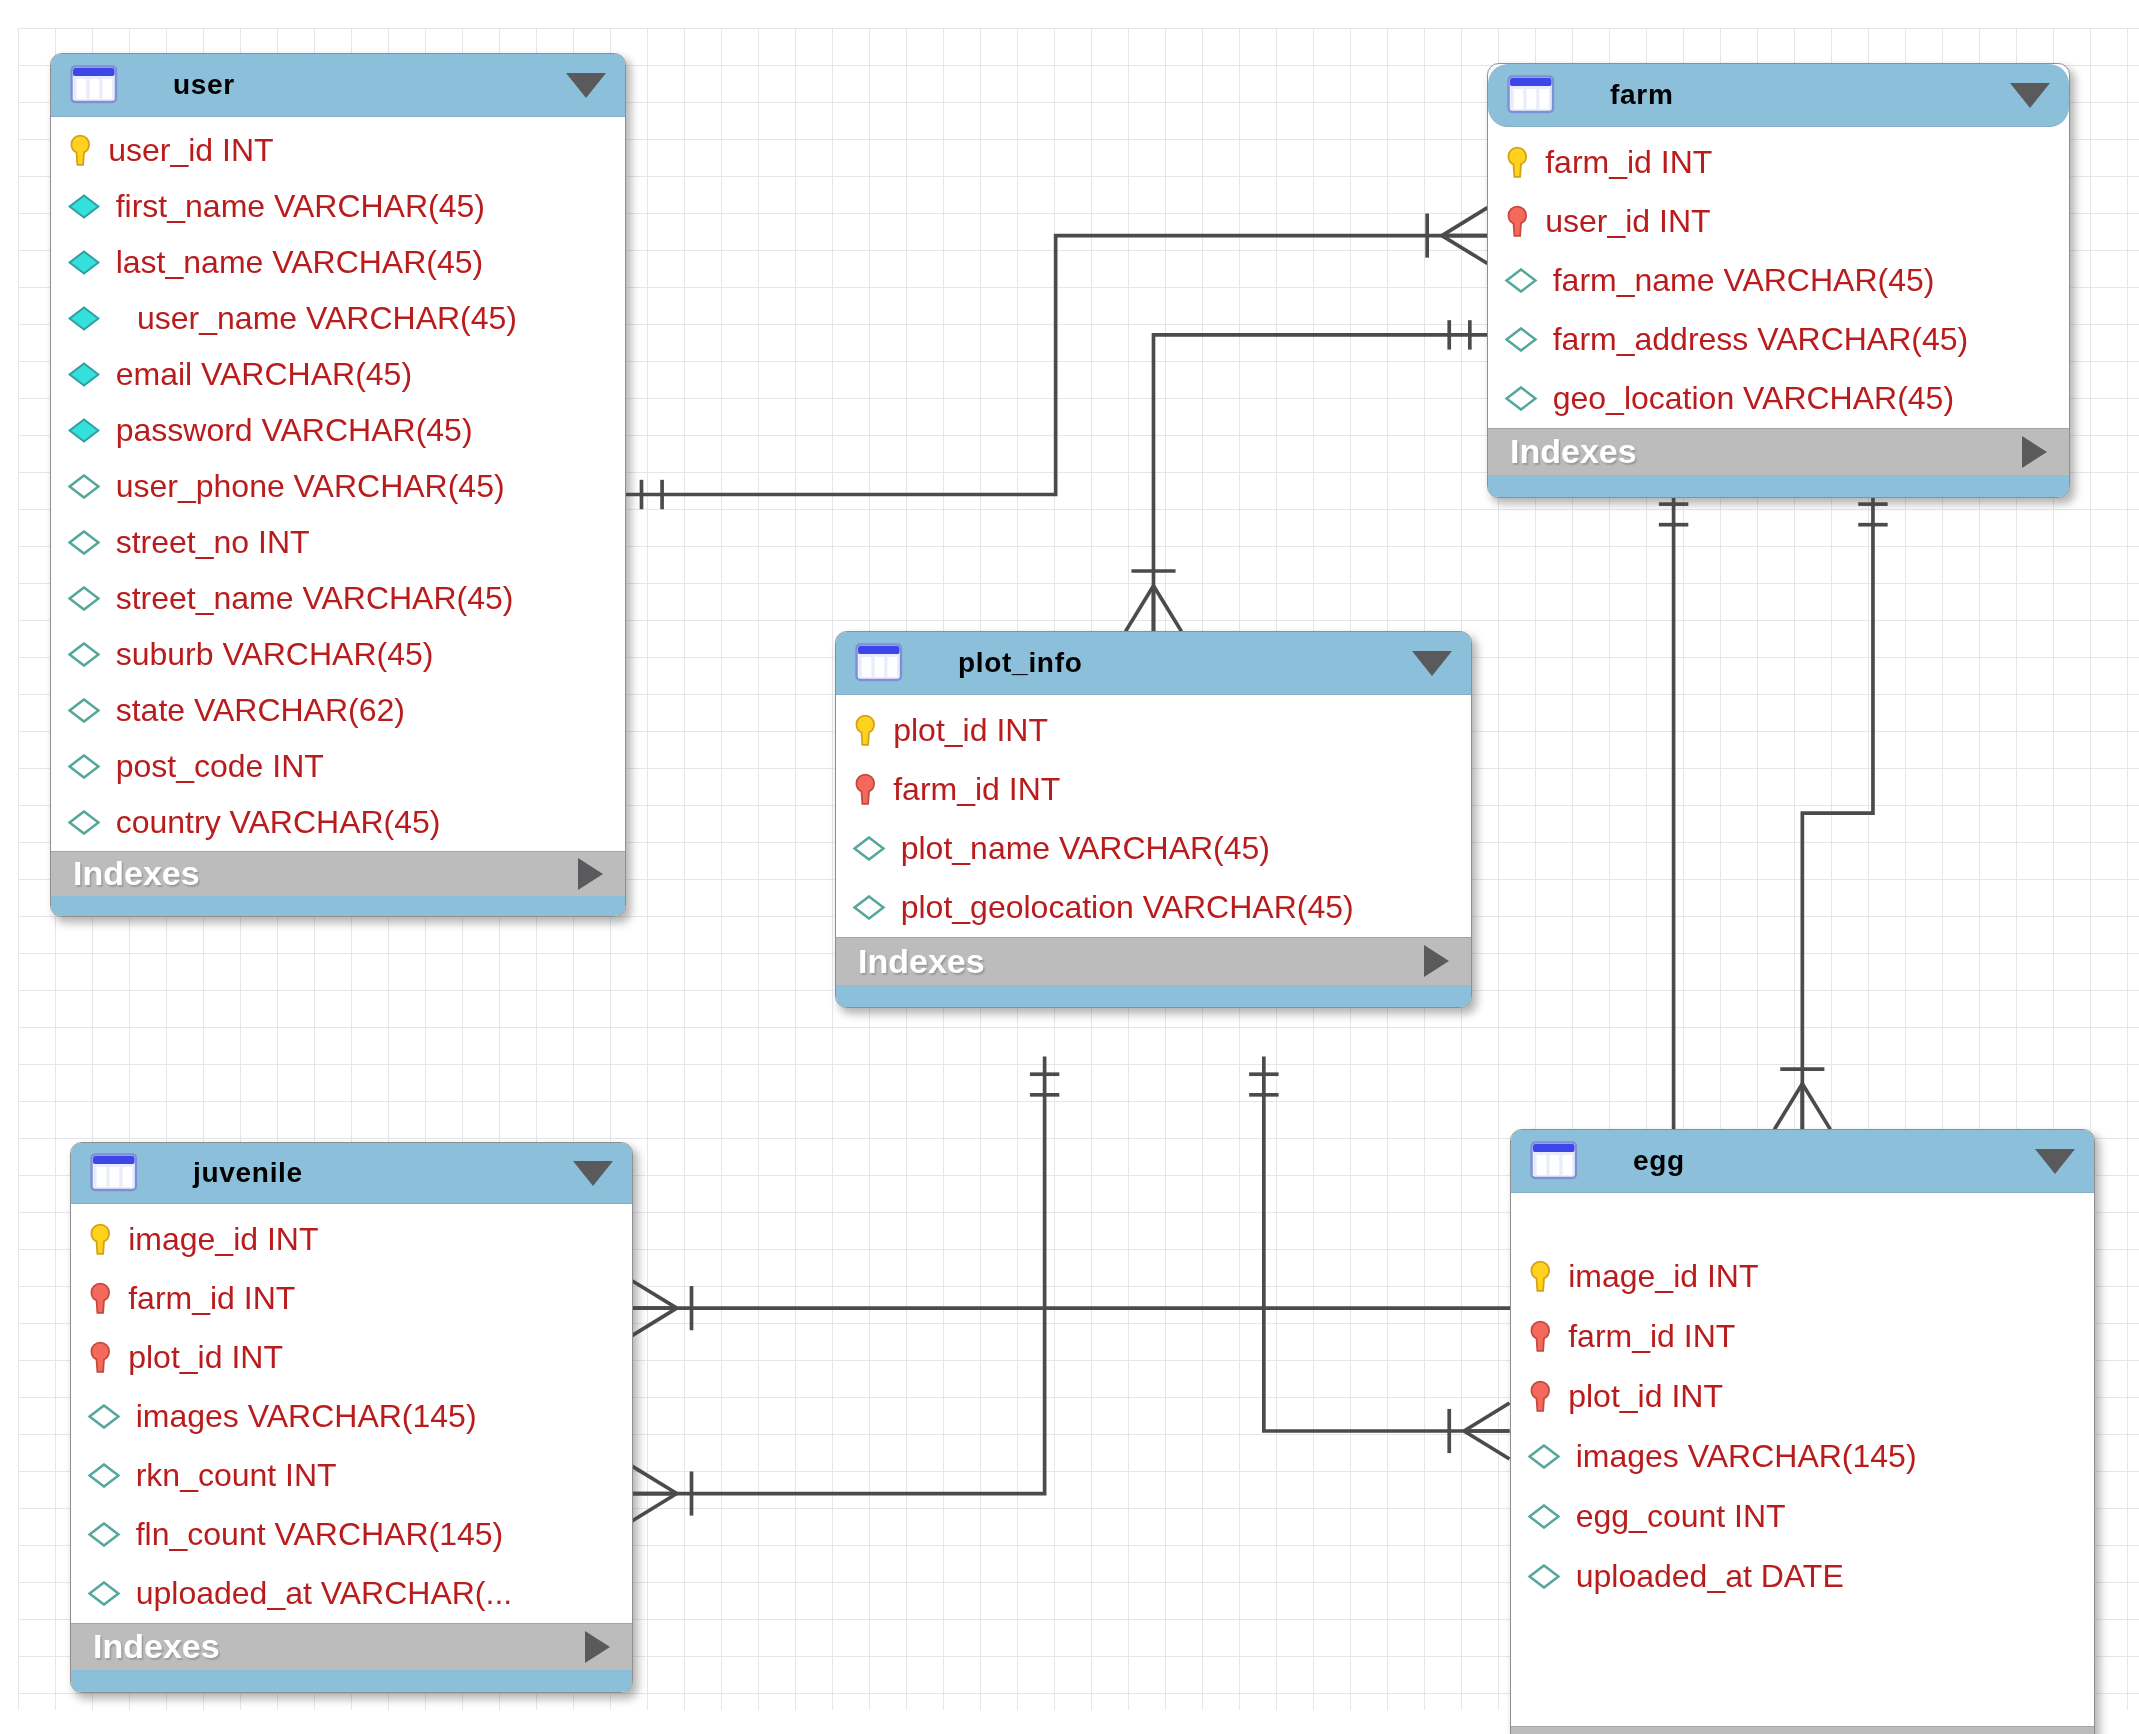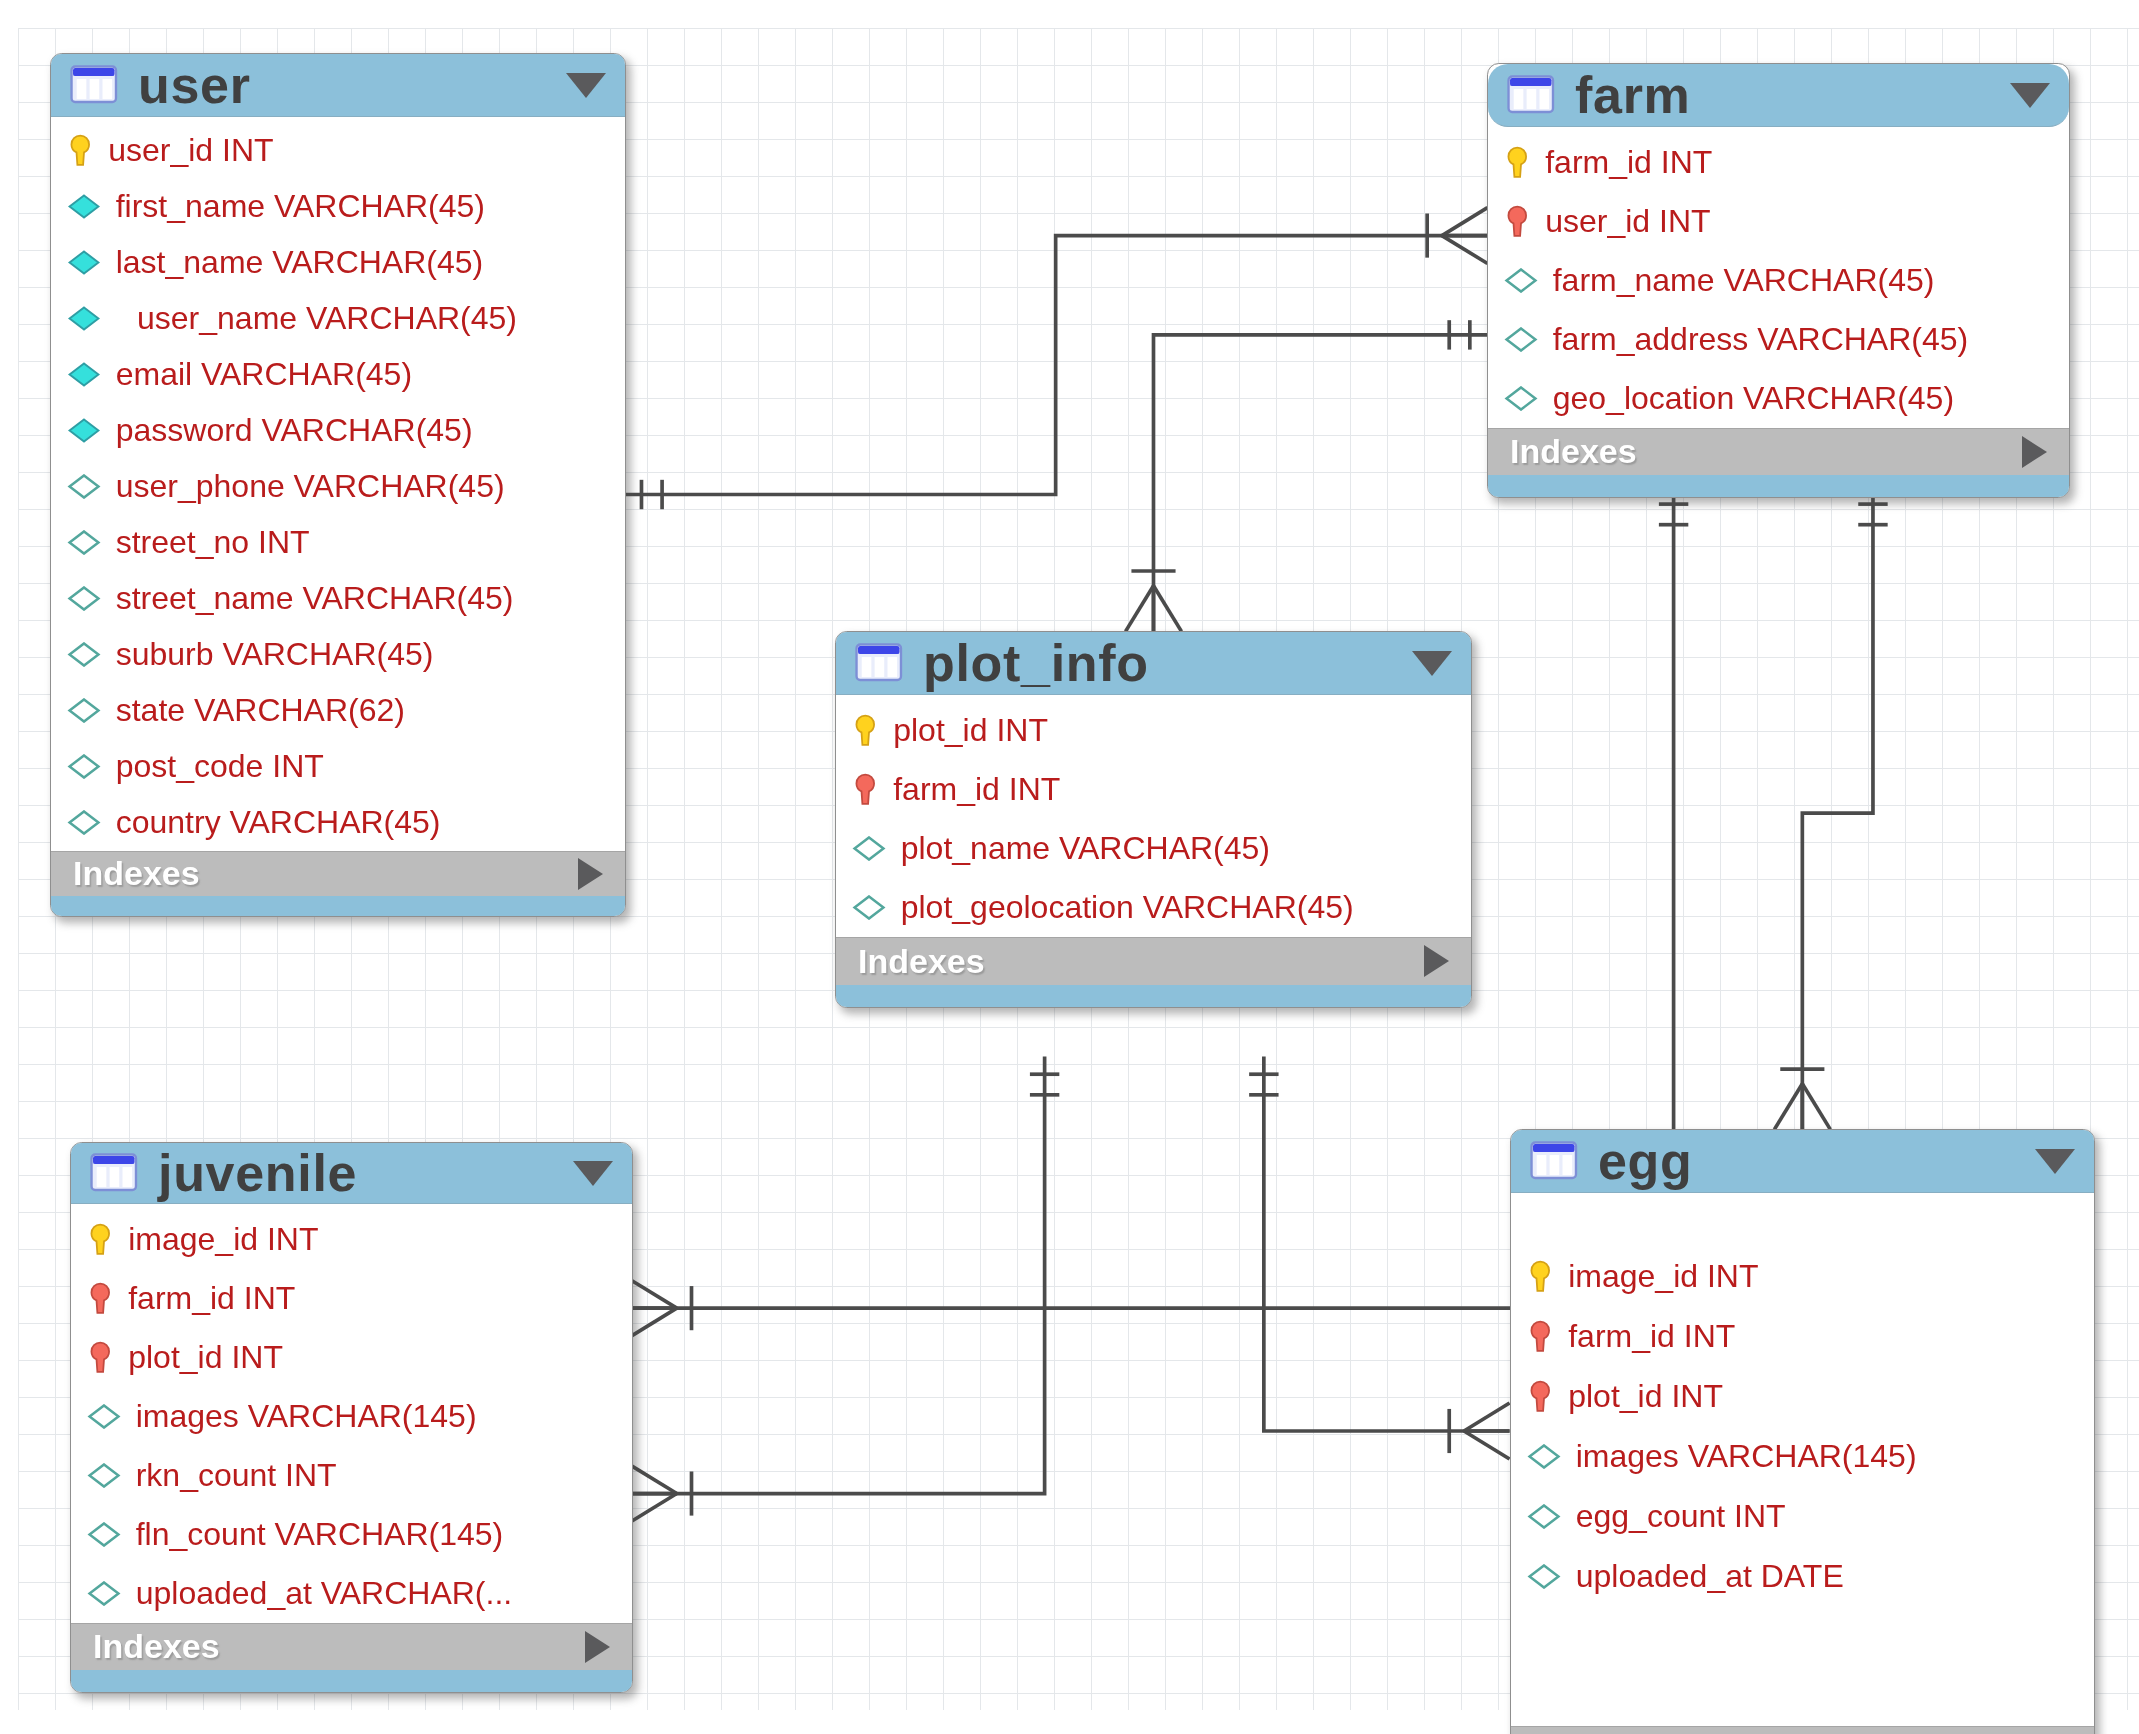--- a/index.html
+++ b/index.html
@@ -12,21 +12,21 @@
   .table{
     position:absolute;z-index:3;display:flex;flex-direction:column;
     border:1.5px solid #8f8f8f;border-radius:11.8px;background:#ffffff;
     box-shadow:4.4px 5.1px 8.8px rgba(70,70,70,.40);
   }
   .thead{
     display:flex;align-items:center;gap:19px;padding:0 19px;
     border-radius:10.3px 10.3px 0 0;border-bottom:1.5px solid #87aec2;
     flex:0 0 auto;
   }
-  .ttitle{font-size:52px;font-weight:bold;color:#404040;letter-spacing:0.7px;}
+  .ttitle{font-size:28px;font-weight:bold;color:#000000;letter-spacing:0.7px;margin-left:35px;}
   .tri-down{
     margin-left:auto;width:0;height:0;
     border-left:20px solid transparent;border-right:20px solid transparent;
     border-top:25px solid #5a5a5c;
   }
   .tbody{flex:1 1 auto;background:#ffffff;padding-top:5.9px;}
   .trow{display:flex;align-items:center;gap:14.7px;padding-left:16px;}
   .trow .coltext{font-size:32px;color:#b91c1c;white-space:nowrap;}
   .spacer{flex:0 0 auto;}
   .tfoot{

